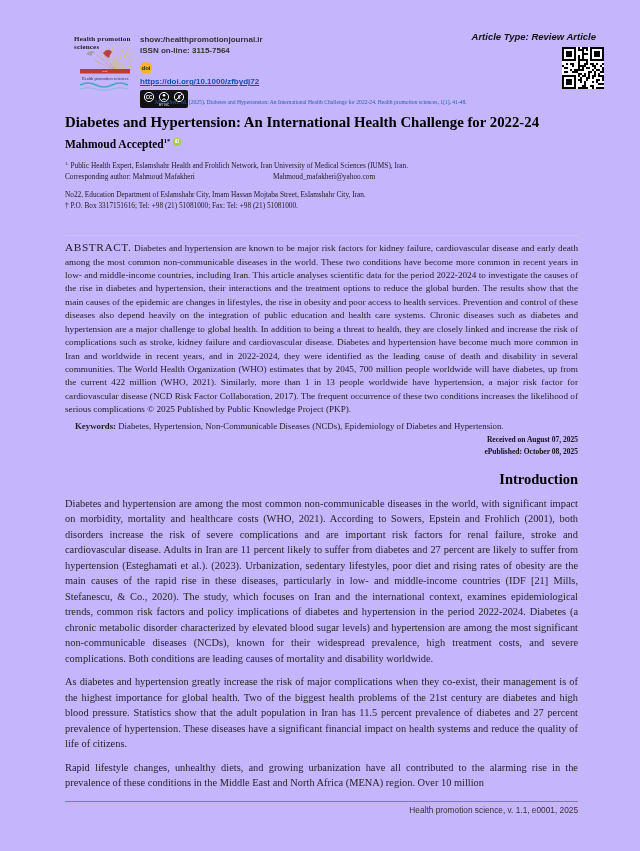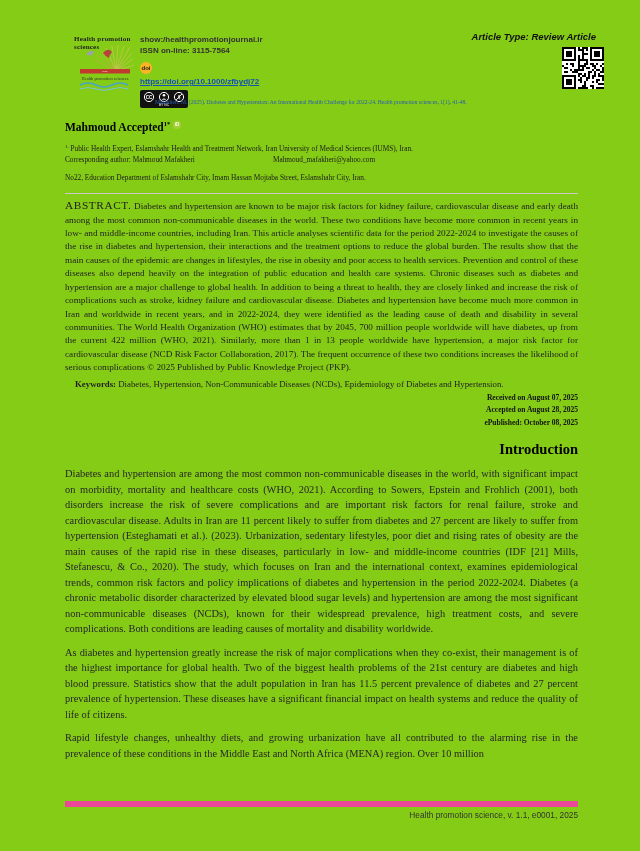--- a/index.html
+++ b/index.html
@@ -1,18 +1,18 @@
 <!DOCTYPE html>
 <html><head>
 <meta charset="utf-8">
 <style>
   * { margin:0; padding:0; box-sizing:border-box; }
   html,body { background:#ffffff; }
   .page {
-    position:relative; width:640px; height:851px; background:#84cc16;
+    position:relative; width:640px; height:851px; background:#c4b5fd;
     font-family:"Liberation Serif", serif; color:#1c1c1c; overflow:hidden;
   }
   
   .hdr-journal-name {
     position:absolute; left:74px; top:35px; width:70px;
     font-size:7px; font-weight:bold; letter-spacing:.2px; color:#222;
   }
   .logo { position:absolute; left:76px; top:45px; width:58px; height:50px; }
   .midcol { position:absolute; left:140px; top:34px; width:220px;
     font-family:"Liberation Sans", sans-serif; }
@@ -49,36 +49,36 @@
     text-align:center; line-height:8px; vertical-align:super;
     font-family:"Liberation Sans", sans-serif;
   }
   .aff { margin-top:8px; font-size:7.3px; line-height:11px; color:#1c1c1c; }
   .aff sup { font-size:4.8px; }
   .corr-row { display:flex; }
   .corr-row .email { margin-left:78px; }
   .aff-gap { height:7px; }
   
   .abstract-box {
-    margin-top:10px; border-top:1px solid #c9c9c9; padding-top:5px;
+    margin-top:24px; border-top:1px solid #c9c9c9; padding-top:5px;
     font-size:9.2px; line-height:13.4px; text-align:justify; color:#1f1f1f;
   }
   .abstract-label { font-size:11.3px; letter-spacing:.6px; }
   .kw { margin-top:4px; font-size:8.8px; color:#1f1f1f;padding-left:10px; }
   .kw b { font-weight:bold; }
   .dates { margin-top:3px; text-align:right; font-size:7.5px; font-weight:bold;
     line-height:12.5px; color:#111; }
   
   .h-intro { margin-top:12px; font-size:14.5px; font-weight:bold; color:#000;text-align:right; }
   .para { margin-top:8px; font-size:10.4px; line-height:15.5px;
     text-align:justify; color:#262626; }
   .para.last { margin-top:8px; }
   
   .footer { position:absolute; left:65px; right:62px; top:801px;
-    border-top:6px solid #ec4899; }
+    border-top:1px solid #ec4899; }
   .footer-text { margin-top:3px; text-align:right;
     font-family:"Liberation Sans", sans-serif; font-size:8.3px; color:#333; }
 </style>
 </head>
 <body>
 
 <div class="page">
 
   <div class="hdr-journal-name">Health promotion sciences</div>
 
@@ -255,49 +255,50 @@
         <rect x="30" y="2" width="10" height="10" fill="#fff"></rect>
         <rect x="32" y="4" width="6" height="6" fill="#000"></rect>
         <rect x="0" y="28" width="14" height="14" fill="#000"></rect>
         <rect x="2" y="30" width="10" height="10" fill="#fff"></rect>
         <rect x="4" y="32" width="6" height="6" fill="#000"></rect>
       </svg></div>
 
   <a class="citation">Mafakheri, M. (2025). Diabetes and Hypertension: An International Health Challenge for 2022-24. Health promotion sciences, 1(1), 41-48.</a>
 
   <div class="main">
+    <h1 class="title">Diabetes and Hypertension: An International Health Challenge for 2022-24</h1>
 
     <div class="author-row">
       <span>Mahmoud Accepted</span><sup>1*</sup>
       <span class="orcid">iD</span>
     </div>
 
     <div class="aff">
-      <div><sup>1.</sup> <span>Public Health Expert, Eslamshahr Health and Treatment Network, Iran University of Medical Sciences (IUMS), Iran.</span></div>
+      <div><sup>1.</sup> <span>Public Health Expert, Eslamshahr Health and Frohlich Network, Iran University of Medical Sciences (IUMS), Iran.</span></div>
       <div class="corr-row">
         <span>Corresponding author: Mahmoud Mafakheri</span>
         <span class="email">Mahmoud_mafakheri@yahoo.com</span>
       </div>
       <div class="aff-gap"></div>
       <div>No22, Education Department of Eslamshahr City, Imam Hassan Mojtaba Street, Eslamshahr City, Iran.</div>
+      <div>† P.O. Box 3317151616; Tel: +98 (21) 51081000; Fax: Tel: +98 (21) 51081000.</div>
     </div>
 
     <div class="abstract-box">
       <span class="abstract-label">ABSTRACT.</span>
       <span>Diabetes and hypertension are known to be major risk factors for kidney failure, cardiovascular disease and early death among the most common non-communicable diseases in the world. These two conditions have become more common in recent years in low- and middle-income countries, including Iran. This article analyses scientific data for the period 2022-2024 to investigate the causes of the rise in diabetes and hypertension, their interactions and the treatment options to reduce the global burden. The results show that the main causes of the epidemic are changes in lifestyles, the rise in obesity and poor access to health services. Prevention and control of these diseases also depend heavily on the integration of public education and health care systems. Chronic diseases such as diabetes and hypertension are a major challenge to global health. In addition to being a threat to health, they are closely linked and increase the risk of complications such as stroke, kidney failure and cardiovascular disease. Diabetes and hypertension have become much more common in Iran and worldwide in recent years, and in 2022-2024, they were identified as the leading cause of death and disability in several communities. The World Health Organization (WHO) estimates that by 2045, 700 million people worldwide will have diabetes, up from the current 422 million (WHO, 2021). Similarly, more than 1 in 13 people worldwide have hypertension, a major risk factor for cardiovascular disease (NCD Risk Factor Collaboration, 2017). The frequent occurrence of these two conditions increases the likelihood of serious complications © 2025 Published by Public Knowledge Project (PKP).</span>
     </div>
 
     <div class="kw">
       <b>Keywords:</b>
       <span>Diabetes, Hypertension, Non-Communicable Diseases (NCDs), Epidemiology of Diabetes and Hypertension.</span>
     </div>
 
     <div class="dates">
       <div>Received on August 07, 2025</div>
-      <div>Accepted on August 28, 2025</div>
       <div>ePublished: October 08, 2025</div>
     </div>
 
     <h2 class="h-intro">Introduction</h2>
 
     <p class="para">Diabetes and hypertension are among the most common non-communicable diseases in the world, with significant impact on morbidity, mortality and healthcare costs (WHO, 2021). According to Sowers, Epstein and Frohlich (2001), both disorders increase the risk of severe complications and are important risk factors for renal failure, stroke and cardiovascular disease. Adults in Iran are 11 percent likely to suffer from diabetes and 27 percent are likely to suffer from hypertension (Esteghamati et al.). (2023). Urbanization, sedentary lifestyles, poor diet and rising rates of obesity are the main causes of the rapid rise in these diseases, particularly in low- and middle-income countries (IDF [21] Mills, Stefanescu, &amp; Co., 2020). The study, which focuses on Iran and the international context, examines epidemiological trends, common risk factors and policy implications of diabetes and hypertension in the period 2022-2024. Diabetes (a chronic metabolic disorder characterized by elevated blood sugar levels) and hypertension are among the most significant non-communicable diseases (NCDs), known for their widespread prevalence, high treatment costs, and severe complications. Both conditions are leading causes of mortality and disability worldwide.</p>
     <p class="para">As diabetes and hypertension greatly increase the risk of major complications when they co-exist, their management is of the highest importance for global health. Two of the biggest health problems of the 21st century are diabetes and high blood pressure. Statistics show that the adult population in Iran has 11.5 percent prevalence of diabetes and 27 percent prevalence of hypertension. These diseases have a significant financial impact on health systems and reduce the quality of life of citizens.</p>
     <p class="para last">Rapid lifestyle changes, unhealthy diets, and growing urbanization have all contributed to the alarming rise in the prevalence of these conditions in the Middle East and North Africa (MENA) region. Over 10 million</p>
   </div>
 

